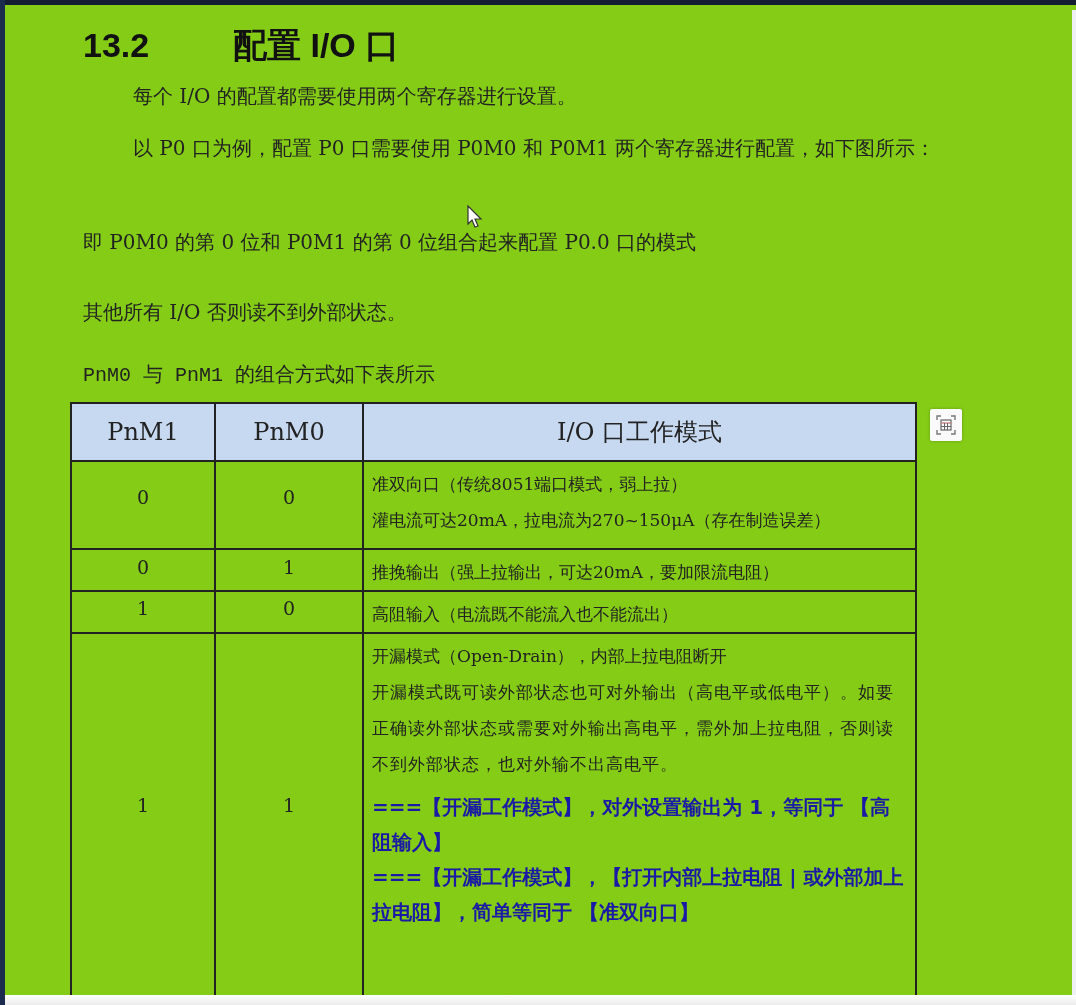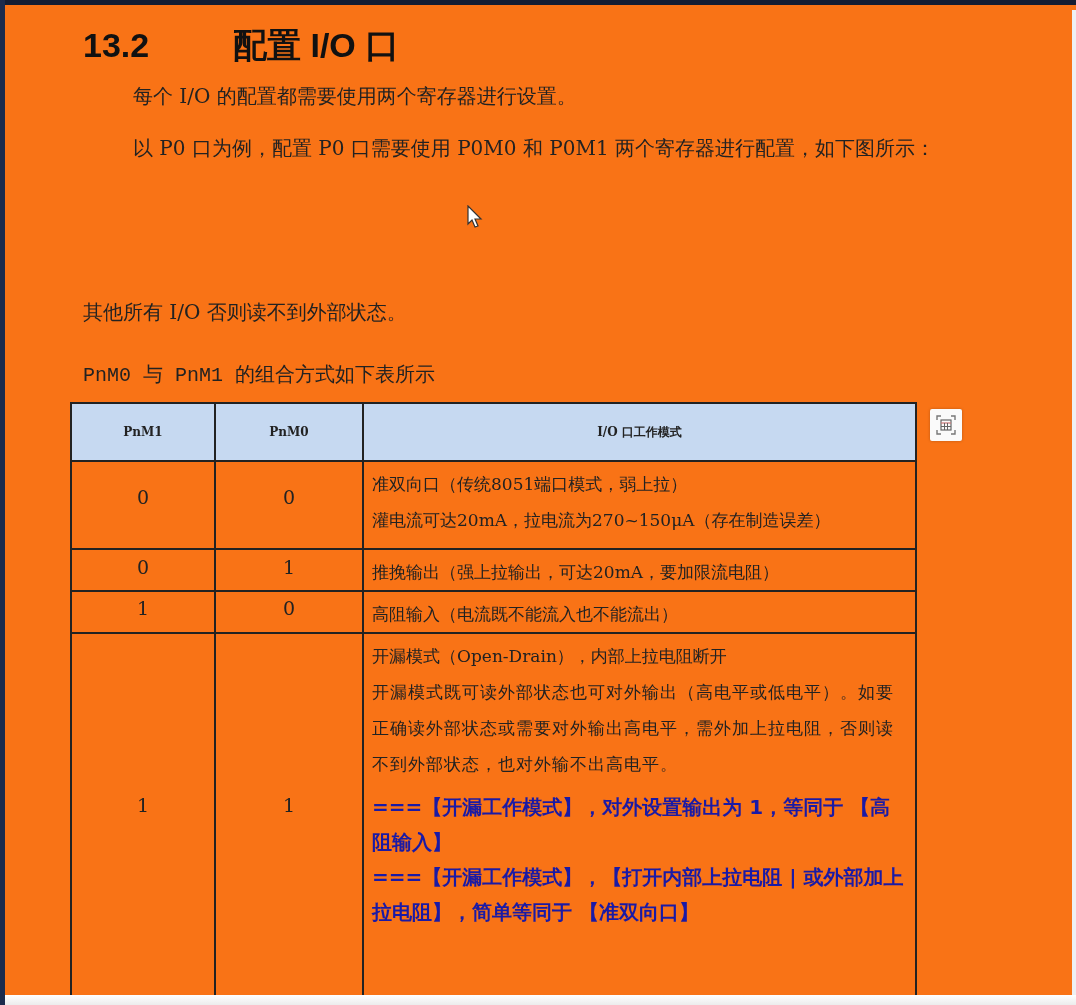--- a/index.html
+++ b/index.html
@@ -3,37 +3,37 @@
 <meta charset="utf-8">
 <style>
   html, body { margin:0; padding:0; }
   body {
     width:1076px; height:1005px; overflow:hidden; position:relative;
     background:#16213a;
     font-family: "DejaVu Serif", "Liberation Serif", serif;
   }
   .page {
     position:absolute; left:5px; top:5px; width:1071px; height:1000px;
-    background:#f97316; overflow:hidden;
+    background:#84cc16; overflow:hidden;
   }
   .left-bar { position:absolute; left:0; top:0; width:5px; height:1005px; background:#1b2b4d; }
   .top-bar { position:absolute; left:0; top:0; width:1076px; height:5px; background:#141d33; }
   .right-edge { position:absolute; right:0; top:5px; width:4px; height:1000px; background:#eef0f3; }
   .bottom-fade { position:absolute; left:0; bottom:0; width:1071px; height:10px; background:linear-gradient(#ffffff,#ececec); }
 
   .section-title { position:absolute; left:78px; top:18px; font-family:"Liberation Sans", sans-serif; font-weight:bold; font-size:34px; color:#111; }
   .section-num { display:inline-block; width:150px; }
   .para { position:absolute; font-size:20px; color:#222; white-space:nowrap; }
 
   table.modes {
     position:absolute; left:65px; top:397px; width:847px;
     border-collapse:collapse; font-size:19px; color:#222;
   }
   table.modes th, table.modes td { border:2px solid #222; }
-  table.modes th { background:#c6d9f1; font-weight:bold; height:54px; font-size:12px; }
+  table.modes th { background:#c6d9f1; font-weight:normal; height:54px; font-size:24px; }
   table.modes td.bit { text-align:center; vertical-align:top; }
   table.modes td.desc { padding:4px 6px 0 8px; vertical-align:top; line-height:36px; font-size:17px; }
   .blue { color:#1a1aa6; font-weight:bold; font-family:"DejaVu Sans", sans-serif; font-size:20px; line-height:35px; }
   .table-icon {
     position:absolute; left:925px; top:404px; width:32px; height:32px;
     background:#fafafa; box-shadow:0 0 3px rgba(0,0,0,0.25); border-radius:2px;
     display:flex; align-items:center; justify-content:center;
   }
   .cursor { position:absolute; left:462px; top:200px; }
 </style>
@@ -43,20 +43,21 @@
 <div class="top-bar"></div>
 <div class="left-bar"></div>
 
 <div class="page">
   <div class="section-title">
     <span class="section-num">13.2</span><span>配置 I/O 口</span>
   </div>
 
   <div class="para" style="left:128px;top:78px;">每个 I/O 的配置都需要使用两个寄存器进行设置。</div>
   <div class="para" style="left:128px;top:130px;">以 P0 口为例，配置 P0 口需要使用 P0M0 和 P0M1 两个寄存器进行配置，如下图所示：</div>
+  <div class="para" style="left:78px;top:224px;">即 P0M0 的第 0 位和 P0M1 的第 0 位组合起来配置 P0.0 口的模式</div>
   <div class="para" style="left:78px;top:294px;">其他所有 I/O 否则读不到外部状态。</div>
   <div class="para" style="left:78px;top:356px;font-family:Liberation Mono, monospace;">PnM0 与 PnM1 的组合方式如下表所示</div>
 
   <table class="modes">
     <colgroup>
         <col style="width:144px">
         <col style="width:148px">
         <col>
       </colgroup>
     <tbody>

